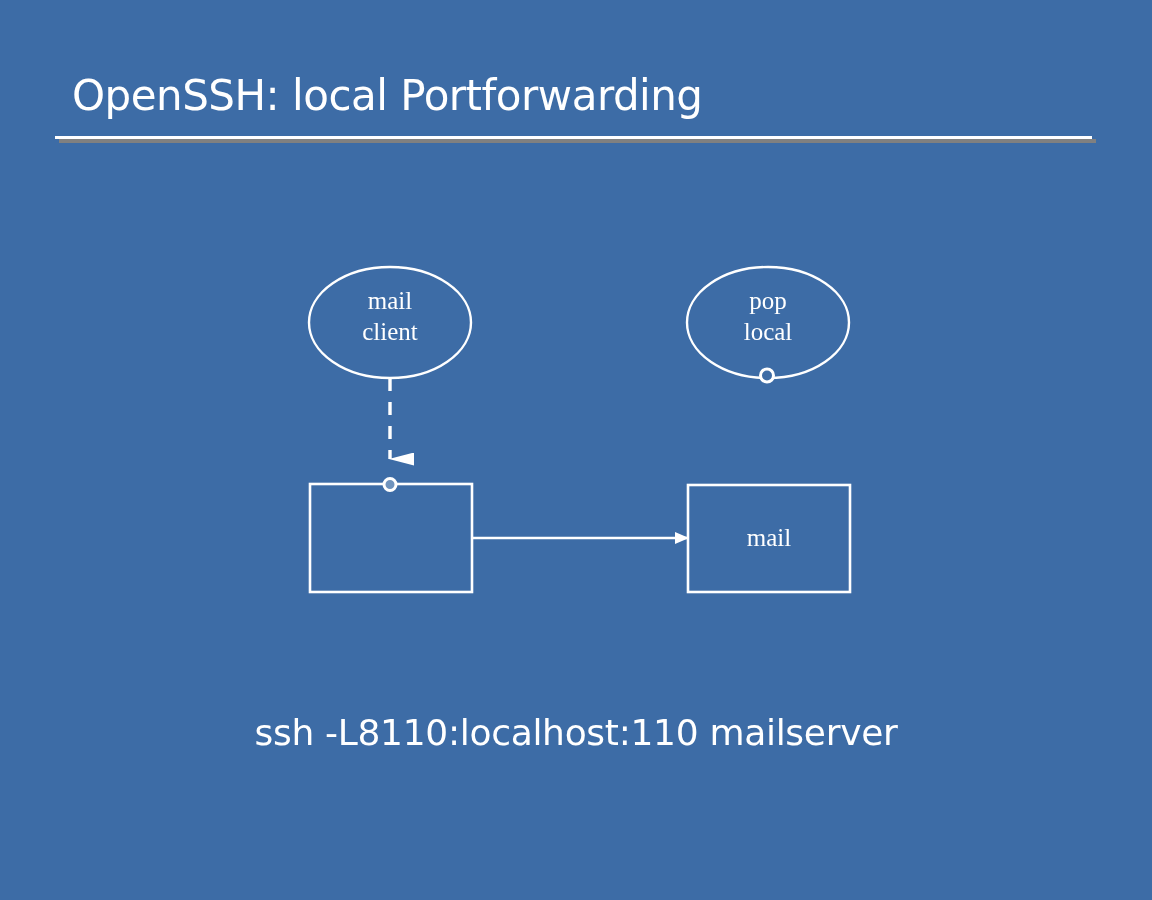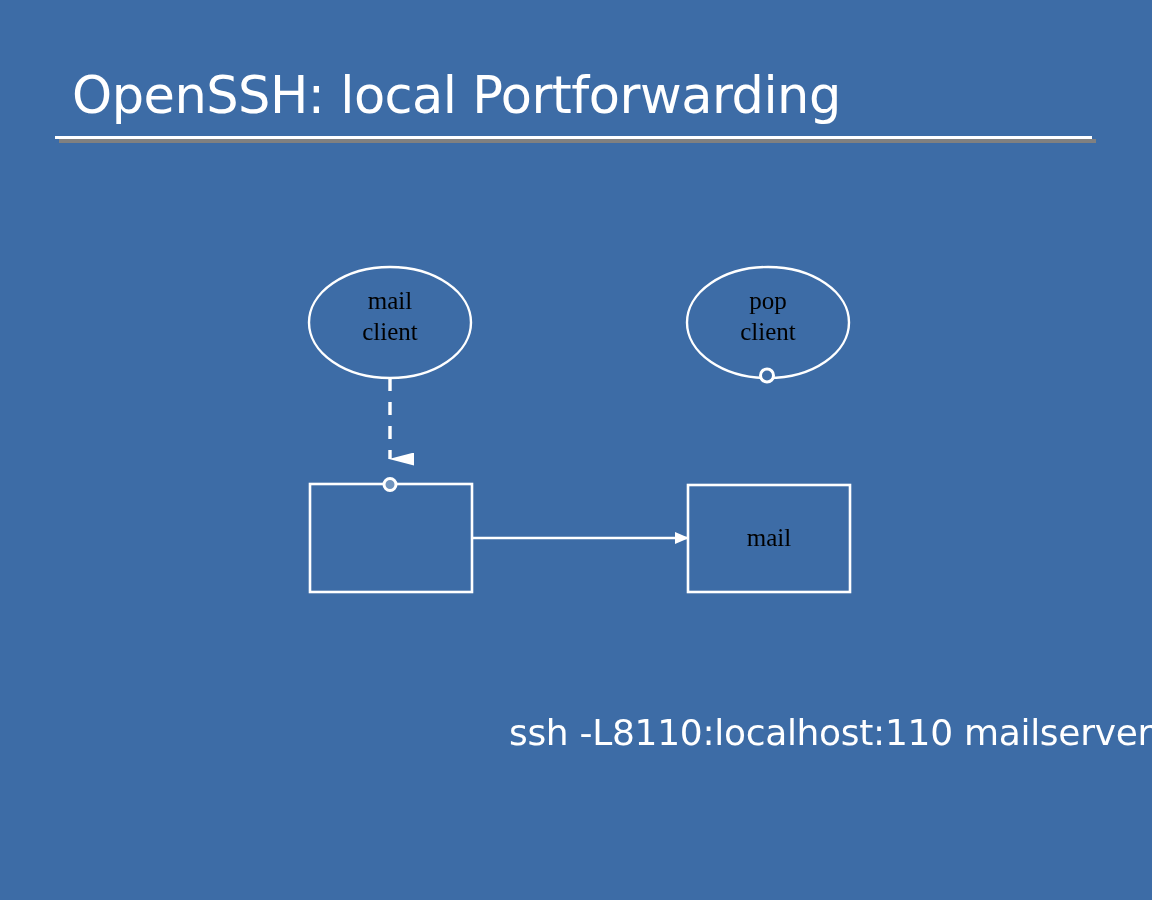--- a/index.html
+++ b/index.html
@@ -25,21 +25,21 @@
   }
   
   #slide-title {
     position: absolute;
     left: 72px;
     top: 60px;
     width: 1030px;
     height: 72px;
     color: #ffffff;
     font-family: "DejaVu Sans", sans-serif;
-    font-size: 51px;
+    font-size: 42px;
     font-weight: 400;
     letter-spacing: -0.5px;
     line-height: 72px;
     white-space: nowrap;
   }
   #title-rule {
     position: absolute;
     left: 55px;
     top: 136px;
     width: 1037px;
@@ -57,21 +57,21 @@
   
   #diagram {
     position: absolute;
     left: 0;
     top: 0;
     width: 1152px;
     height: 900px;
   }
   .diagram-label {
     position: absolute;
-    color: #000000;
+    color: #ffffff;
     font-family: "Liberation Serif", serif;
     font-size: 25px;
     line-height: 31px;
     text-align: center;
     white-space: pre-line;
     pointer-events: none;
   }
   #label-mail-client {
     left: 308px;
     top: 285px;
@@ -91,21 +91,21 @@
     left: 688px;
     top: 522px;
     width: 162px;
   }
   
   #command-text {
     position: absolute;
     left: 0;
     top: 707px;
     width: 1152px;
-    text-align: right;
+    text-align: center;
     color: #ffffff;
     font-family: "DejaVu Sans", sans-serif;
     font-size: 36px;
     letter-spacing: -0.3px;
     line-height: 52px;
     white-space: nowrap;
   }
 </style>
 </head>
 <body>
@@ -141,20 +141,20 @@
 
     <circle cx="390" cy="484.5" r="6" fill="#6f93bd" stroke="#ffffff" stroke-width="3"></circle>
 
     <line x1="472" y1="538" x2="688" y2="538" stroke="#ffffff" stroke-width="2.6" marker-end="url(#arrow-solid)"></line>
   </svg>
 
   <div class="diagram-label" id="label-mail-client">mail
 client</div>
 
   <div class="diagram-label" id="label-pop-server">pop
-client</div>
+local</div>
 
 
   <div class="diagram-label" id="label-sshd">mail</div>
 
   <div id="command-text">ssh -L8110:localhost:110 mailserver</div>
 
 </div>
 
 </body></html>

